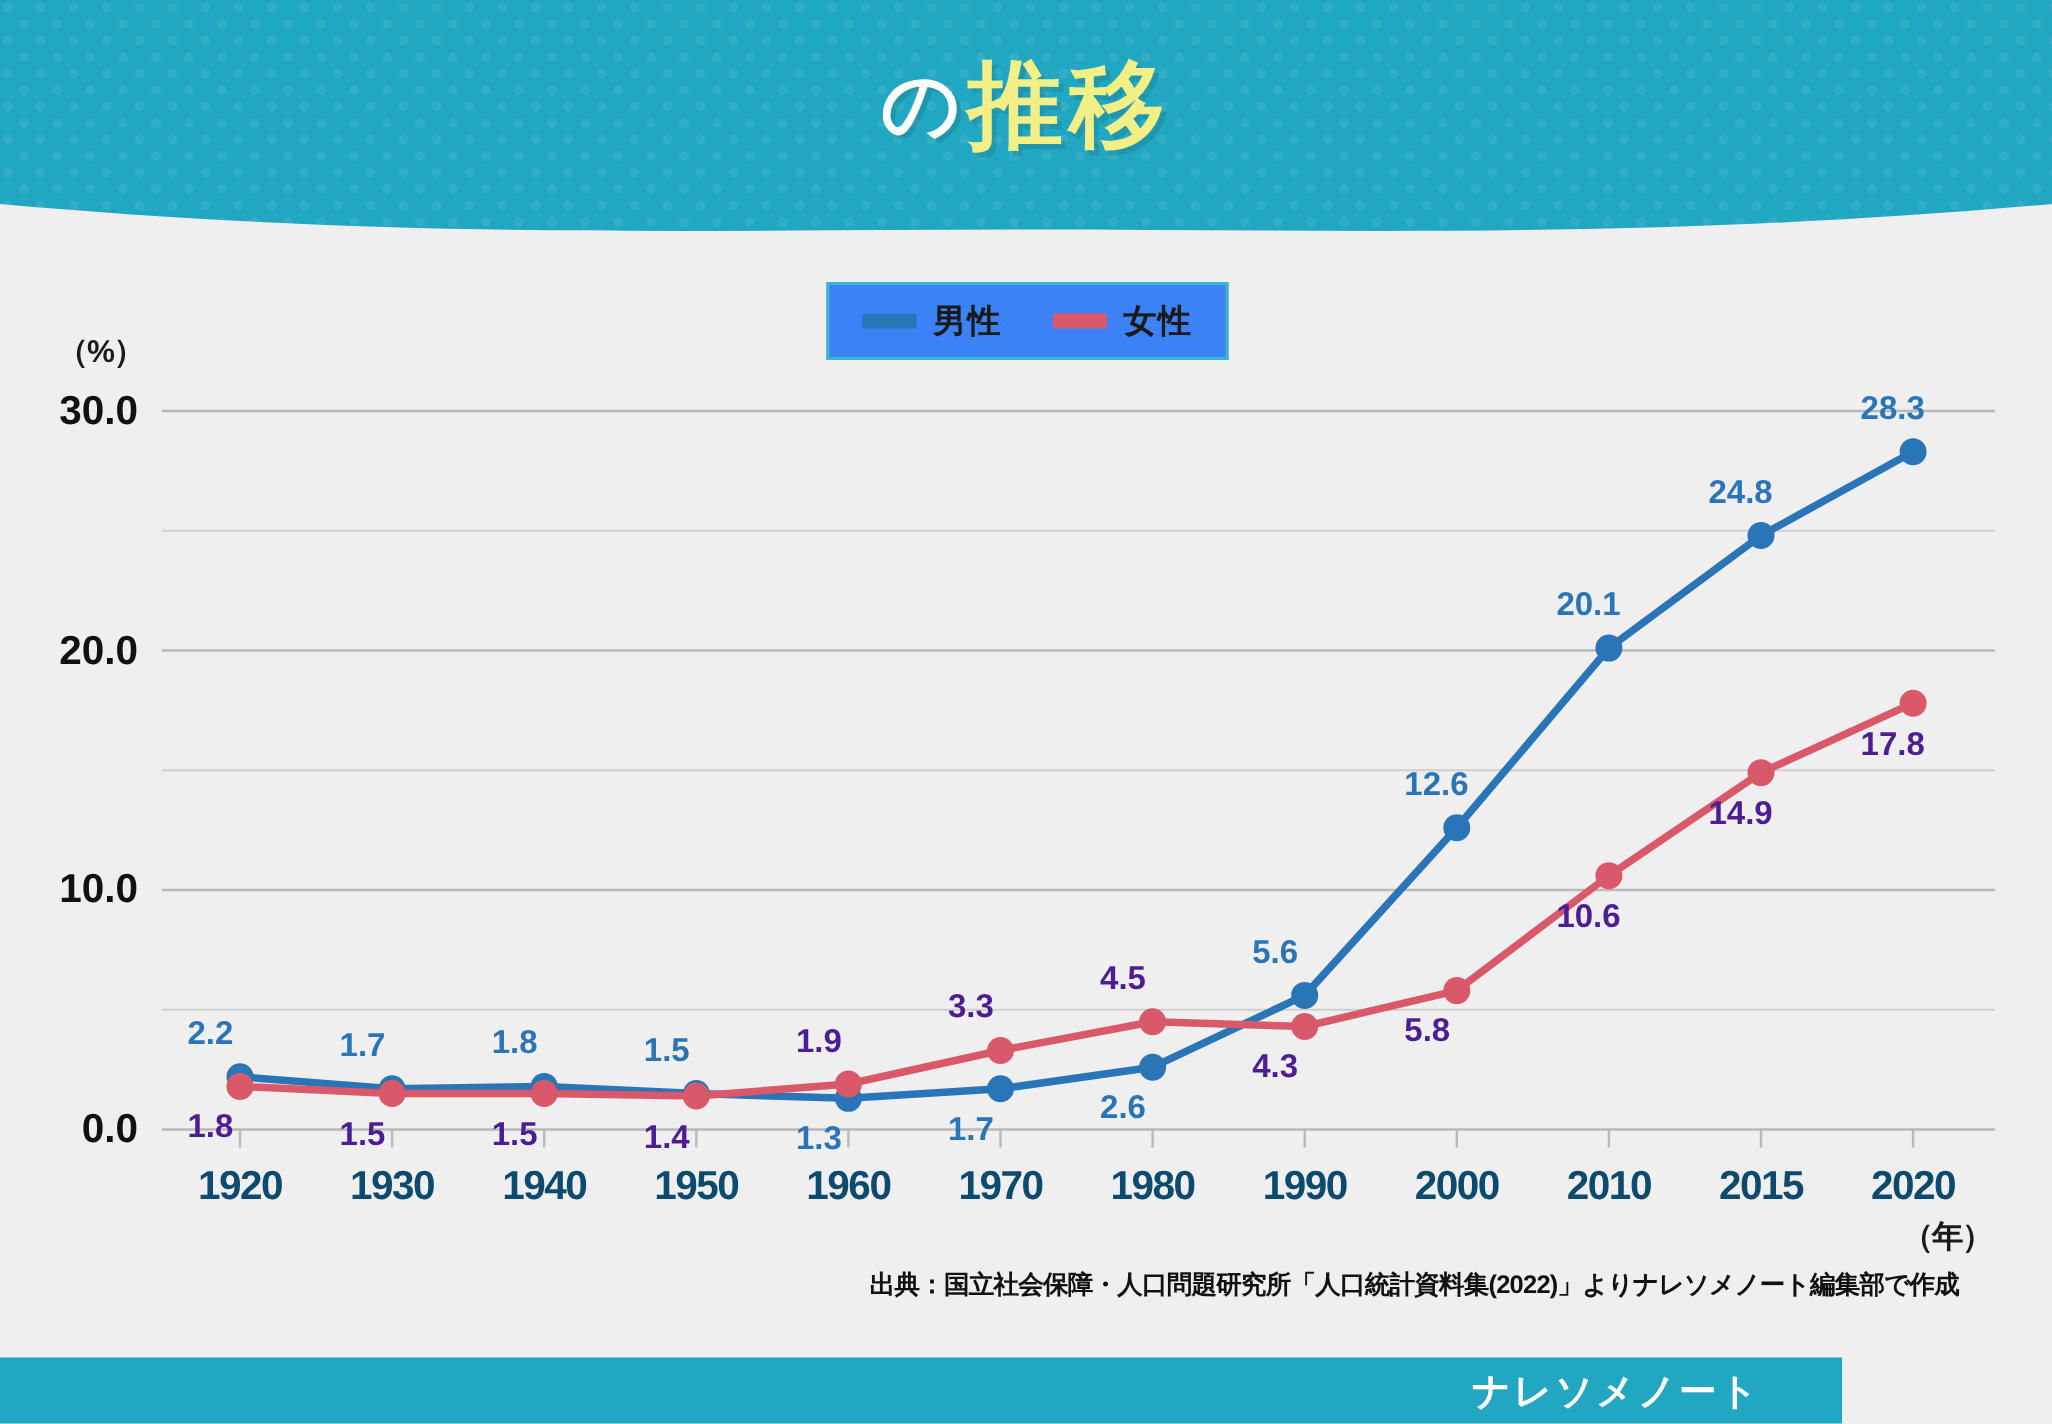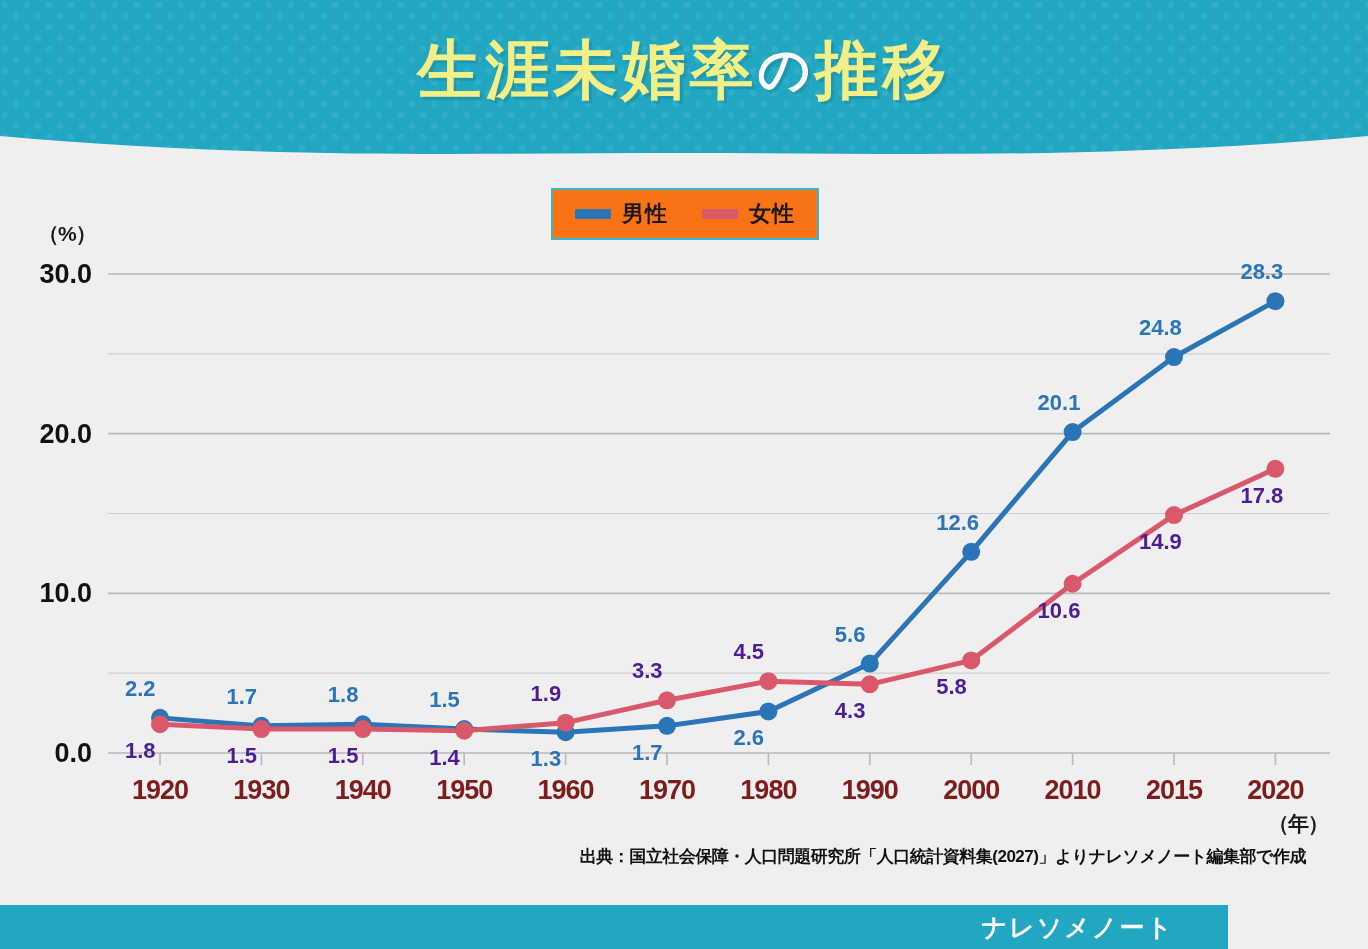--- a/index.html
+++ b/index.html
@@ -30,21 +30,21 @@
   }
   .header-title .kana-no{color:#ffffff;font-size:52px;}
 
   
   .chart-wrap{
     position:absolute;left:0;top:160px;width:1368px;height:740px;
   }
   .legend{
     position:absolute;left:551px;top:28px;
     width:268px;height:52px;
-    background:#f97316;
+    background:#3b82f6;
     border:2px solid #3bb6cc;
     box-sizing:border-box;
     display:flex;align-items:center;justify-content:center;
     gap:34px;
   }
   .legend-item{display:flex;align-items:center;gap:11px;}
   .legend-swatch{width:36px;height:10px;border-radius:1px;display:block;}
   .legend-label{font-size:22px;color:#1a1a1a;font-weight:bold;letter-spacing:1px;}
 
   .yunit{
@@ -61,21 +61,21 @@
   }
   .ylabel{
     position:absolute;
     font-size:27px;color:#111;font-weight:bold;
     text-align:right;width:92px;
     transform:translateY(-50%);
     letter-spacing:0px;
   }
   .xlabel{
     position:absolute;
-    font-size:27px;color:#7f1d1d;font-weight:bold;
+    font-size:27px;color:#0c4a6e;font-weight:bold;
     text-align:center;width:110px;
     transform:translateX(-50%);
     letter-spacing:-1px;
   }
   .dlabel{
     position:absolute;
     font-size:22px;font-weight:bold;
     text-align:left;width:70px;
     transform:translateX(-50%);
     white-space:nowrap;
@@ -109,21 +109,20 @@
     <defs>
       <pattern id="dots" width="22" height="22" patternUnits="userSpaceOnUse">
         <circle cx="5" cy="5" r="3.2" fill="#ffffff" opacity="0.07"></circle>
         <circle cx="16" cy="16" r="3.2" fill="#ffffff" opacity="0.07"></circle>
       </pattern>
     </defs>
     <path d="M0,0 L1368,0 L1368,136 C1100,160 900,153 684,153 C468,153 268,160 0,136 Z" fill="#22a7c2"></path>
     <path d="M0,0 L1368,0 L1368,136 C1100,160 900,153 684,153 C468,153 268,160 0,136 Z" fill="url(#dots)"></path>
   </svg>
   <div class="header-title">
-    <span>生涯未婚率</span>
       <span class="kana-no">の</span>
       <span>推移</span>
   </div>
 </div>
 
 <div class="chart-wrap">
 
   <div class="legend">
     <div class="legend-item">
       <span class="legend-swatch" id="sw-m" style="background: rgb(42, 116, 184);"></span>
@@ -182,17 +181,17 @@
         <circle cx="768.4000000000001" cy="521.15" r="9" fill="#d9596a"></circle>
         <circle cx="869.8000000000001" cy="524.3433333333334" r="9" fill="#d9596a"></circle>
         <circle cx="971.2" cy="500.3933333333333" r="9" fill="#d9596a"></circle>
         <circle cx="1072.6" cy="423.75333333333333" r="9" fill="#d9596a"></circle>
         <circle cx="1174" cy="355.0966666666667" r="9" fill="#d9596a"></circle>
         <circle cx="1275.4" cy="308.7933333333333" r="9" fill="#d9596a"></circle>
       </svg>
   <div class="ylabel" style="left: 0px; top: 593px;">0.0</div><div class="ylabel" style="left: 0px; top: 433.333px;">10.0</div><div class="ylabel" style="left: 0px; top: 273.667px;">20.0</div><div class="ylabel" style="left: 0px; top: 114px;">30.0</div><div class="xlabel" style="left: 160px; top: 615px;">1920</div><div class="xlabel" style="left: 261.4px; top: 615px;">1930</div><div class="xlabel" style="left: 362.8px; top: 615px;">1940</div><div class="xlabel" style="left: 464.2px; top: 615px;">1950</div><div class="xlabel" style="left: 565.6px; top: 615px;">1960</div><div class="xlabel" style="left: 667px; top: 615px;">1970</div><div class="xlabel" style="left: 768.4px; top: 615px;">1980</div><div class="xlabel" style="left: 869.8px; top: 615px;">1990</div><div class="xlabel" style="left: 971.2px; top: 615px;">2000</div><div class="xlabel" style="left: 1072.6px; top: 615px;">2010</div><div class="xlabel" style="left: 1174px; top: 615px;">2015</div><div class="xlabel" style="left: 1275.4px; top: 615px;">2020</div><div class="dlabel m" style="left: 160px; top: 515.873px;">2.2</div><div class="dlabel m" style="left: 261.4px; top: 523.857px;">1.7</div><div class="dlabel m" style="left: 362.8px; top: 522.26px;">1.8</div><div class="dlabel m" style="left: 464.2px; top: 527.05px;">1.5</div><div class="dlabel m" style="left: 565.6px; top: 586.243px;">1.3</div><div class="dlabel m" style="left: 667px; top: 579.857px;">1.7</div><div class="dlabel m" style="left: 768.4px; top: 565.487px;">2.6</div><div class="dlabel m" style="left: 869.8px; top: 461.587px;">5.6</div><div class="dlabel m" style="left: 971.2px; top: 349.82px;">12.6</div><div class="dlabel m" style="left: 1072.6px; top: 230.07px;">20.1</div><div class="dlabel m" style="left: 1174px; top: 155.027px;">24.8</div><div class="dlabel m" style="left: 1275.4px; top: 99.1433px;">28.3</div><div class="dlabel f" style="left: 160px; top: 578.26px;">1.8</div><div class="dlabel f" style="left: 261.4px; top: 583.05px;">1.5</div><div class="dlabel f" style="left: 362.8px; top: 583.05px;">1.5</div><div class="dlabel f" style="left: 464.2px; top: 584.647px;">1.4</div><div class="dlabel f" style="left: 565.6px; top: 520.663px;">1.9</div><div class="dlabel f" style="left: 667px; top: 498.31px;">3.3</div><div class="dlabel f" style="left: 768.4px; top: 479.15px;">4.5</div><div class="dlabel f" style="left: 869.8px; top: 538.343px;">4.3</div><div class="dlabel f" style="left: 971.2px; top: 514.393px;">5.8</div><div class="dlabel f" style="left: 1072.6px; top: 437.753px;">10.6</div><div class="dlabel f" style="left: 1174px; top: 369.097px;">14.9</div><div class="dlabel f" style="left: 1275.4px; top: 322.793px;">17.8</div></div>
 </div>
 
-<div class="source">出典：国立社会保障・人口問題研究所「人口統計資料集(2027)」よりナレソメノート編集部で作成</div>
+<div class="source">出典：国立社会保障・人口問題研究所「人口統計資料集(2022)」よりナレソメノート編集部で作成</div>
 
 <div class="footer">
   <div class="footer-logo">ナレソメノート</div>
 </div>
 
 </body></html>

